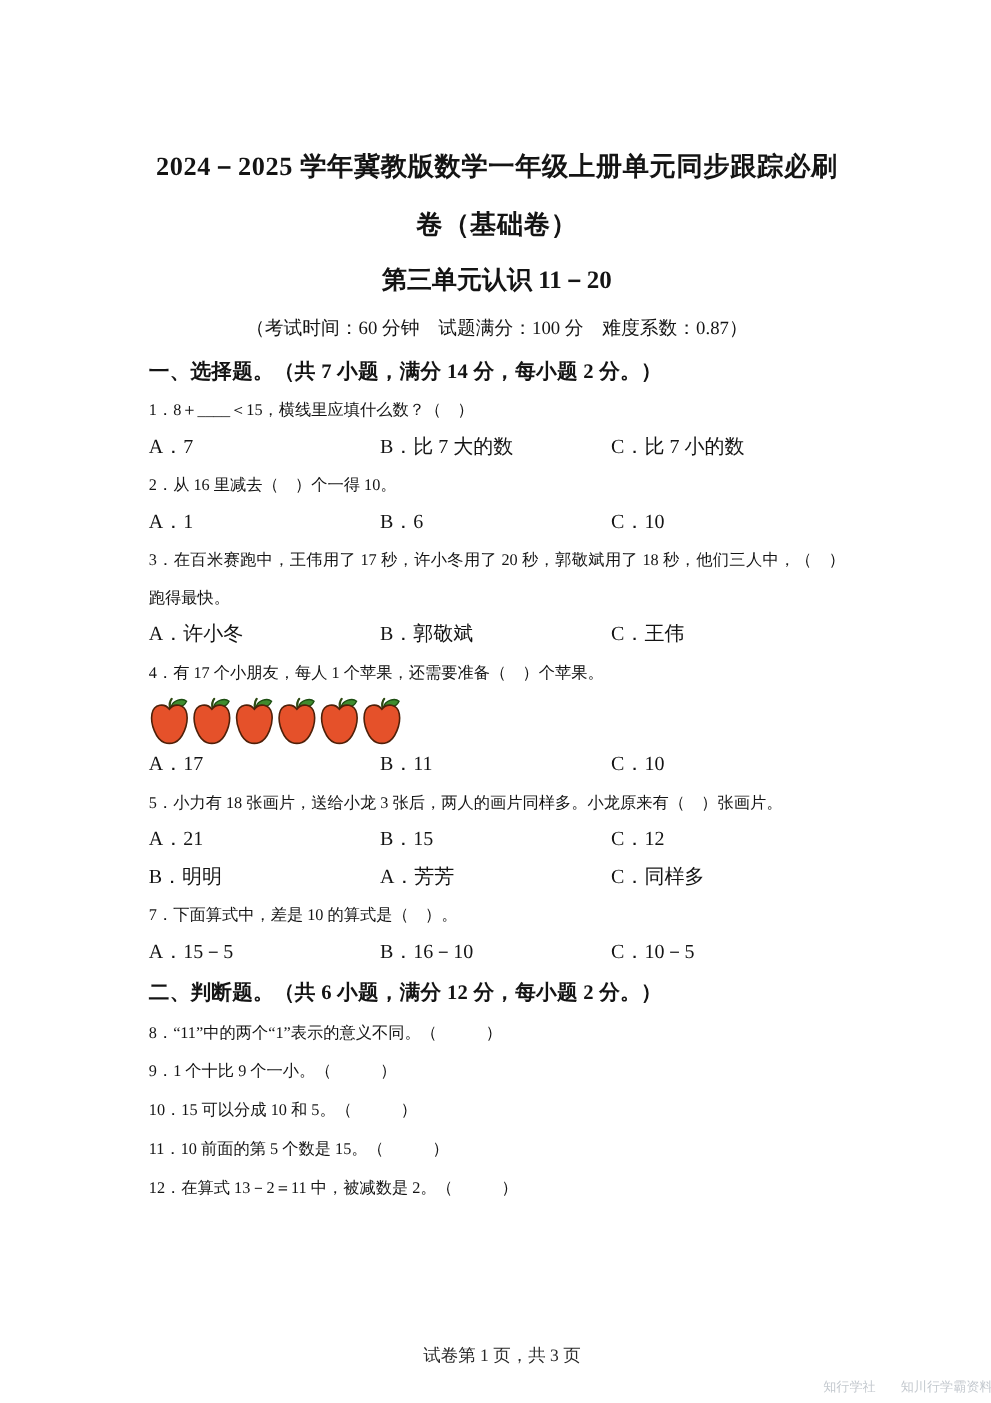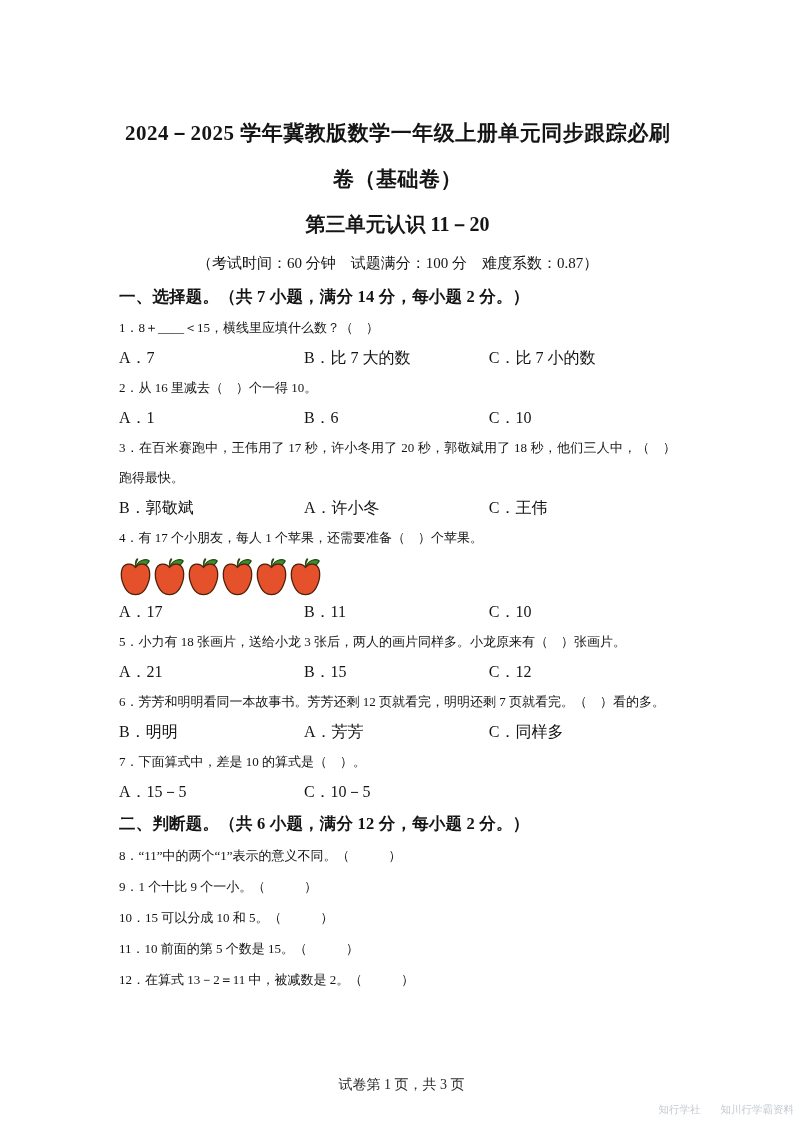--- a/index.html
+++ b/index.html
@@ -58,22 +58,22 @@
             <span>C．比 7 小的数</span>
           </div>
           <p class="q-text">2．从 16 里减去（　）个一得 10。</p>
           <div class="options">
             <span>A．1</span>
             <span>B．6</span>
             <span>C．10</span>
           </div>
           <p class="q-text">3．在百米赛跑中，王伟用了 17 秒，许小冬用了 20 秒，郭敬斌用了 18 秒，他们三人中，（　）跑得最快。</p>
           <div class="options">
+            <span>A．许小冬</span>
             <span>B．郭敬斌</span>
-            <span>A．许小冬</span>
             <span>C．王伟</span>
           </div>
           <p class="q-text">4．有 17 个小朋友，每人 1 个苹果，还需要准备（　）个苹果。</p>
           <div class="apples">
             <svg viewBox="0 0 36 42" xmlns="http://www.w3.org/2000/svg">
     <path class="ap-stem" d="M18.5 9 C 18 6, 18.5 3.5, 20 1.5" fill="none" stroke-width="2" stroke-linecap="round" stroke="#2f4a14"></path>
     <path class="ap-leaf" d="M19.5 8.5 C 21 2.5, 29.5 0.5, 33 3.5 C 30.5 9, 23 10.5, 19.5 8.5 Z" stroke-width="1.2" fill="#3f8c2e" stroke="#1d4d12"></path>
     <path class="ap-body" d="M18 10.5 C 14 5, 4.5 5.5, 2.8 14.5 C 1.2 23.5, 6.5 37, 13.5 39.5 C 16.5 40.6, 19.5 40.6, 22.5 39.5 C 29.5 37, 34.8 23.5, 33.2 14.5 C 31.5 5.5, 22 5, 18 10.5 Z" stroke-width="1.4" fill="#e5512a" stroke="#4f2009"></path>
   </svg>
             <svg viewBox="0 0 36 42" xmlns="http://www.w3.org/2000/svg">
@@ -106,29 +106,29 @@
             <span>A．17</span>
             <span>B．11</span>
             <span>C．10</span>
           </div>
           <p class="q-text">5．小力有 18 张画片，送给小龙 3 张后，两人的画片同样多。小龙原来有（　）张画片。</p>
           <div class="options">
             <span>A．21</span>
             <span>B．15</span>
             <span>C．12</span>
           </div>
-          <p class="q-text">6．芳芳和明明看同一本故事书。芳芳还剩 12 页就看完，明明还剩 7 页就看完。（　）看的多。</p>
           <div class="options">
             <span>B．明明</span>
             <span>A．芳芳</span>
             <span>C．同样多</span>
           </div>
           <p class="q-text">7．下面算式中，差是 10 的算式是（　）。</p>
           <div class="options">
             <span>A．15－5</span>
+            <span>B．16－10</span>
             <span>C．10－5</span>
           </div>
         </div>
         <div class="sec-2">
           <h3 class="section-heading">二、判断题。（共 6 小题，满分 12 分，每小题 2 分。）</h3>
           <p class="q-text">8．“11”中的两个“1”表示的意义不同。（　　　）</p>
           <p class="q-text">9．1 个十比 9 个一小。（　　　）</p>
           <p class="q-text">10．15 可以分成 10 和 5。（　　　）</p>
           <p class="q-text">11．10 前面的第 5 个数是 15。（　　　）</p>
           <p class="q-text">12．在算式 13－2＝11 中，被减数是 2。（　　　）</p>

